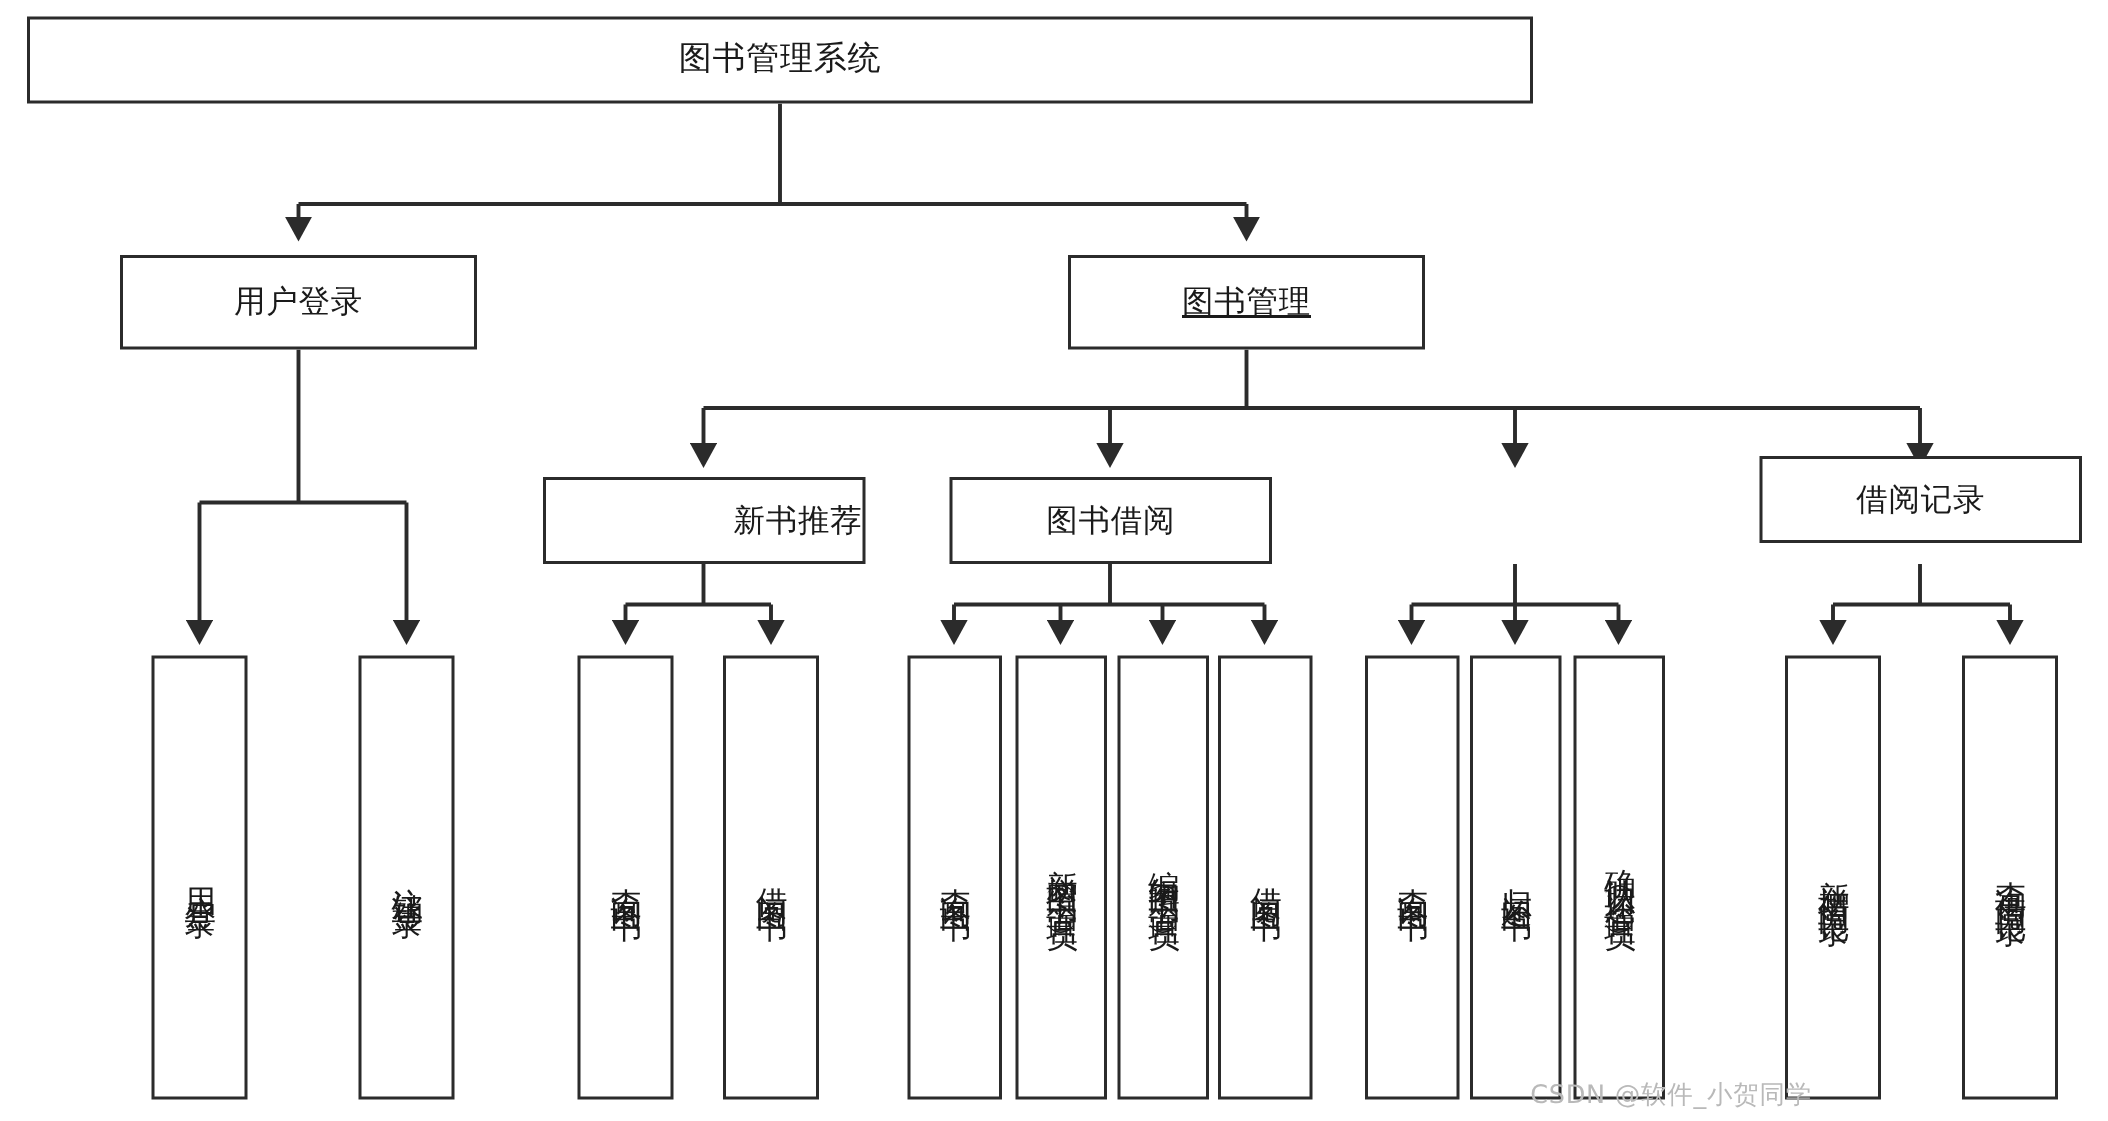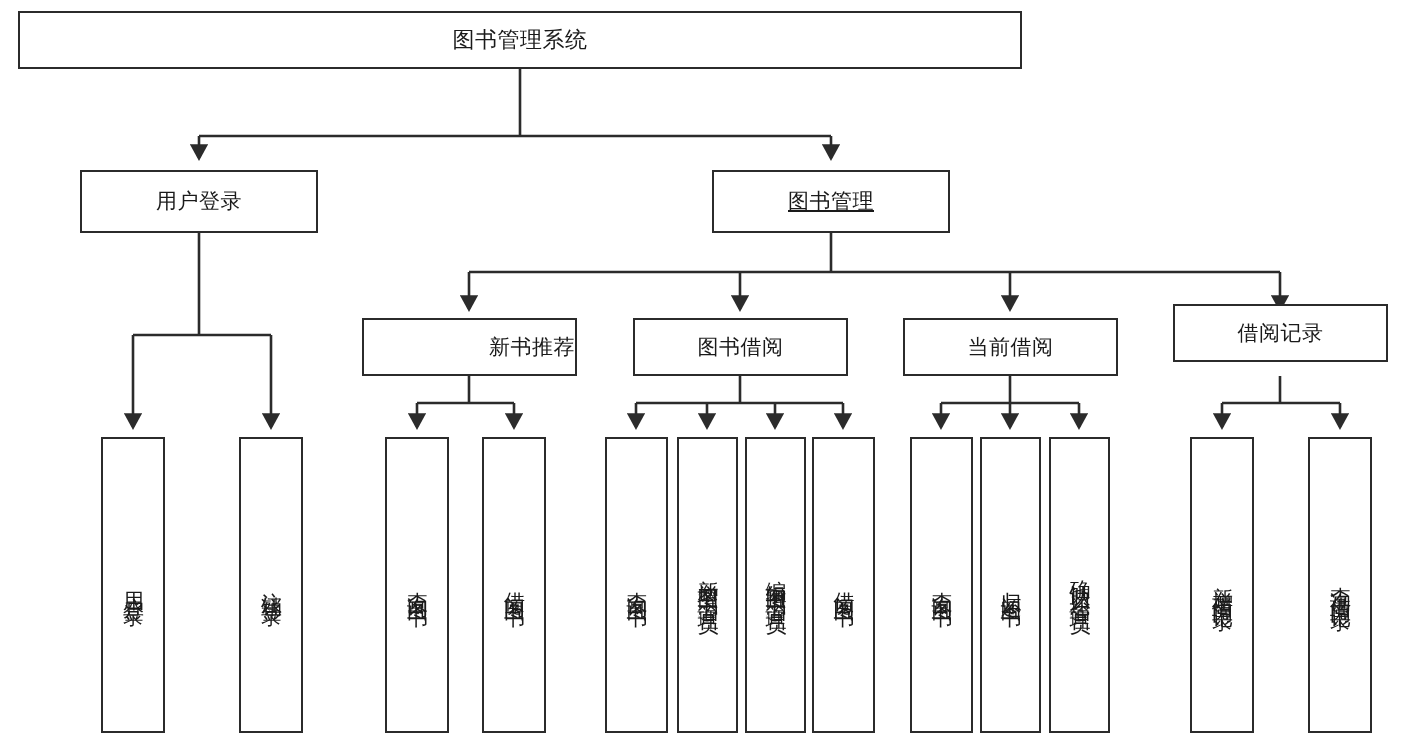--- a/index.html
+++ b/index.html
@@ -124,23 +124,20 @@
   <div class="node h" style="left:712px;top:170px;width:238px;height:63px;text-decoration:underline;">
     <span class="lbl">图书管理</span>
   </div>
 
   <div class="node h" style="left:362px;top:318px;width:215px;height:58px;justify-content:flex-end;">
     <span class="lbl">新书推荐</span>
   </div>
   <div class="node h" style="left:633px;top:318px;width:215px;height:58px;">
     <span class="lbl">图书借阅</span>
   </div>
-  <div class="node h" style="left:903px;top:318px;width:215px;height:58px;">
-    <span class="lbl">当前借阅</span>
-  </div>
   <div class="node h" style="left:1173px;top:304px;width:215px;height:58px;">
     <span class="lbl">借阅记录</span>
   </div>
 
   <div class="node v" style="left:101px;top:437px;width:64px;height:296px;">
     <span class="lbl">用户登录</span>
   </div>
   <div class="node v" style="left:239px;top:437px;width:64px;height:296px;">
     <span class="lbl">注销登录</span>
   </div>
@@ -175,13 +172,14 @@
     <span class="lbl">确认归还（管理员）</span>
   </div>
 
   <div class="node v" style="left:1190px;top:437px;width:64px;height:296px;">
     <span class="lbl">新增借阅记录</span>
   </div>
   <div class="node v" style="left:1308px;top:437px;width:64px;height:296px;">
     <span class="lbl">查询借阅记录</span>
   </div>
 
+  <div class="watermark">CSDN @软件_小贺同学</div>
 </div>
 
 </body></html>

